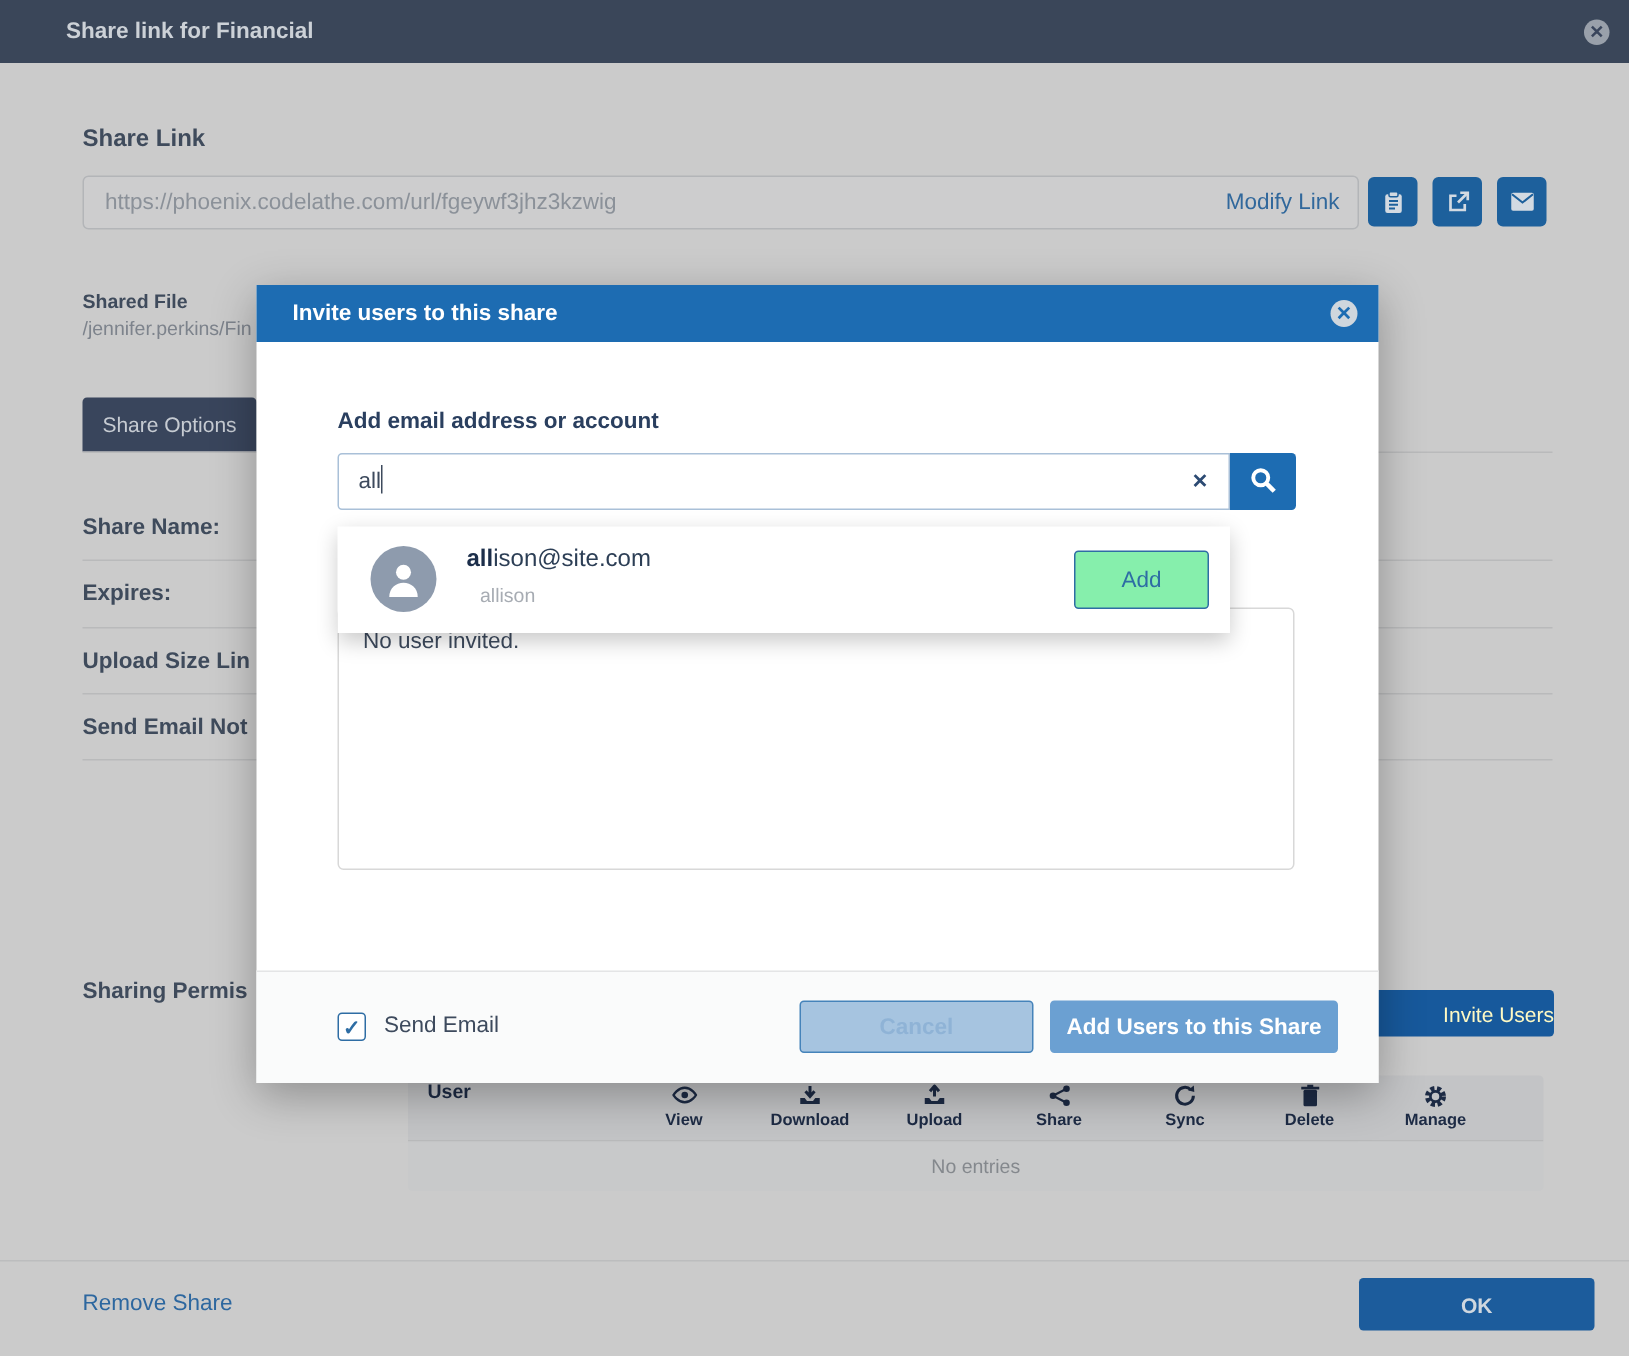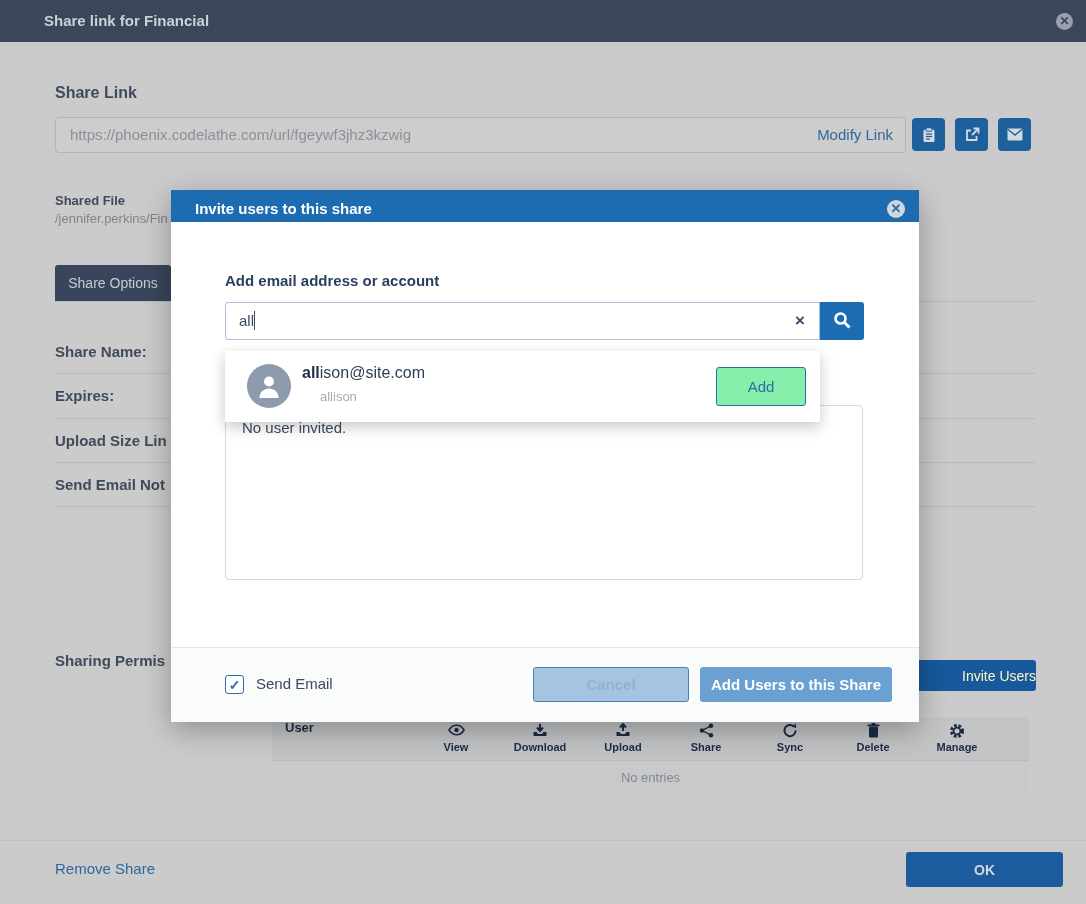--- a/index.html
+++ b/index.html
@@ -39,34 +39,34 @@
   .perm-col .pc-icon { margin-top:6px; height:17px; }
   .perm-col .pc-label { font-size:11px; font-weight:bold; margin-top:1px; }
   .no-entries { position:relative; height:34px; background:#c8c9ca; border-top:1px solid #b9babb; border-radius:0 0 3px 3px; text-align:center; line-height:34px; font-size:13px; color:#84888d; }
 
   .bottom-div { position:absolute; left:0; top:840px; width:1086px; border-top:1px solid #bcbdbe; }
   .remove-share { position:absolute; left:55px; top:860px; font-size:15px; color:#2d679f; cursor:pointer; }
   .ok-btn { position:absolute; left:906px; top:852px; width:157px; height:35px; background:#1c5c9c; border:none; border-radius:3px; color:#cfd7df; font-size:14px; font-weight:bold; cursor:pointer; }
 
   
   .modal { position:absolute; left:171px; top:190px; width:748px; height:532px; background:#ffffff; box-shadow:0 8px 28px rgba(0,0,0,0.3); }
-  .modal-header { position:absolute; left:0; top:0; width:100%; height:32px; background:#1d6cb2; }
+  .modal-header { position:absolute; left:0; top:0; width:100%; height:38px; background:#1d6cb2; }
   .modal-header .title { position:absolute; left:24px; top:0; line-height:38px; font-size:15px; font-weight:bold; color:#ffffff; }
   .modal-close { position:absolute; right:14px; top:10px; width:18px; height:18px; border-radius:50%; background:#cfd6dd; color:#1d6cb2; font-size:13px; font-weight:bold; text-align:center; line-height:18px; cursor:pointer; }
 
   .m-label { position:absolute; left:54px; top:82px; font-size:15px; font-weight:bold; color:#2a3f5f; }
   .m-input { position:absolute; left:54px; top:112px; width:595px; height:38px; border:1px solid #a9c0d8; border-radius:3px 0 0 3px; background:#fff; cursor:text; }
   .m-input-text { position:absolute; left:13px; top:0; line-height:36px; font-size:15px; color:#3d4a5d; }
   .caret { display:inline-block; width:1px; height:19px; background:#3d4a5d; vertical-align:-4px; }
   .m-clear { position:absolute; right:14px; top:0; line-height:36px; font-size:17px; font-weight:bold; color:#2c4a73; cursor:pointer; }
   .m-search-btn { position:absolute; left:649px; top:112px; width:44px; height:38px; background:#1d6cb2; border:none; border-radius:0 3px 3px 0; color:#fff; display:flex; align-items:center; justify-content:center; cursor:pointer; }
 
   .dropdown { position:absolute; left:54px; top:161px; width:595px; height:71px; background:#fff; box-shadow:0 5px 14px rgba(0,0,0,0.22); z-index:3; }
   .avatar { position:absolute; left:22px; top:13px; width:44px; height:44px; border-radius:50%; background:#8e9bad; display:flex; align-items:center; justify-content:center; }
-  .sugg-email { position:absolute; left:77px; top:13px; font-size:16px; color:#2c3e55; }
+  .sugg-email { position:absolute; left:86px; top:13px; font-size:16px; color:#2c3e55; }
   .sugg-email b { color:#1c2e4a; }
   .sugg-user { position:absolute; left:95px; top:38px; font-size:13px; color:#a7acb3; }
   .add-btn { position:absolute; right:14px; top:16px; width:90px; height:39px; background:#86efac; border:1px solid #2e6da4; border-radius:3px; color:#2e6da4; font-size:15px; cursor:pointer; }
 
   .invited-box { position:absolute; left:54px; top:215px; width:638px; height:175px; border:1px solid #d8d8d8; border-radius:4px; background:#fff; z-index:1; }
   .invited-empty { position:absolute; left:16px; top:13px; font-size:15px; color:#3d4a5d; }
 
   .modal-footer { position:absolute; left:0; top:457px; width:100%; height:75px; background:#fafbfb; border-top:1px solid #e4e5e6; }
   .checkbox { position:absolute; left:54px; top:27px; width:19px; height:19px; border:1px solid #2e6da4; border-radius:3px; background:#fff; color:#2e6da4; font-size:14px; font-weight:bold; text-align:center; line-height:18px; cursor:pointer; }
   .send-email-label { position:absolute; left:85px; top:27px; font-size:15px; color:#3d4a5d; }

